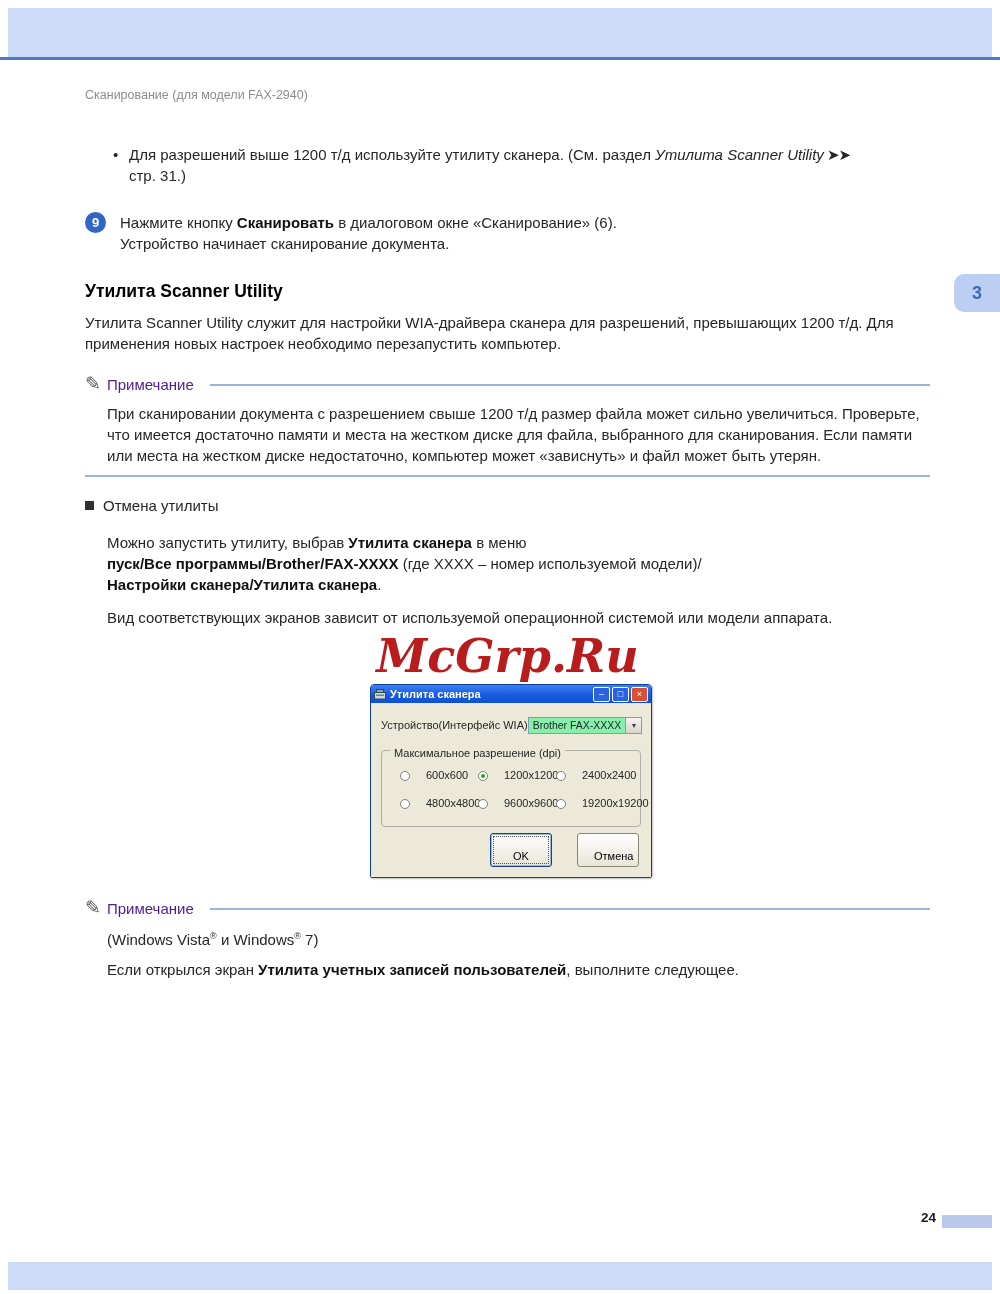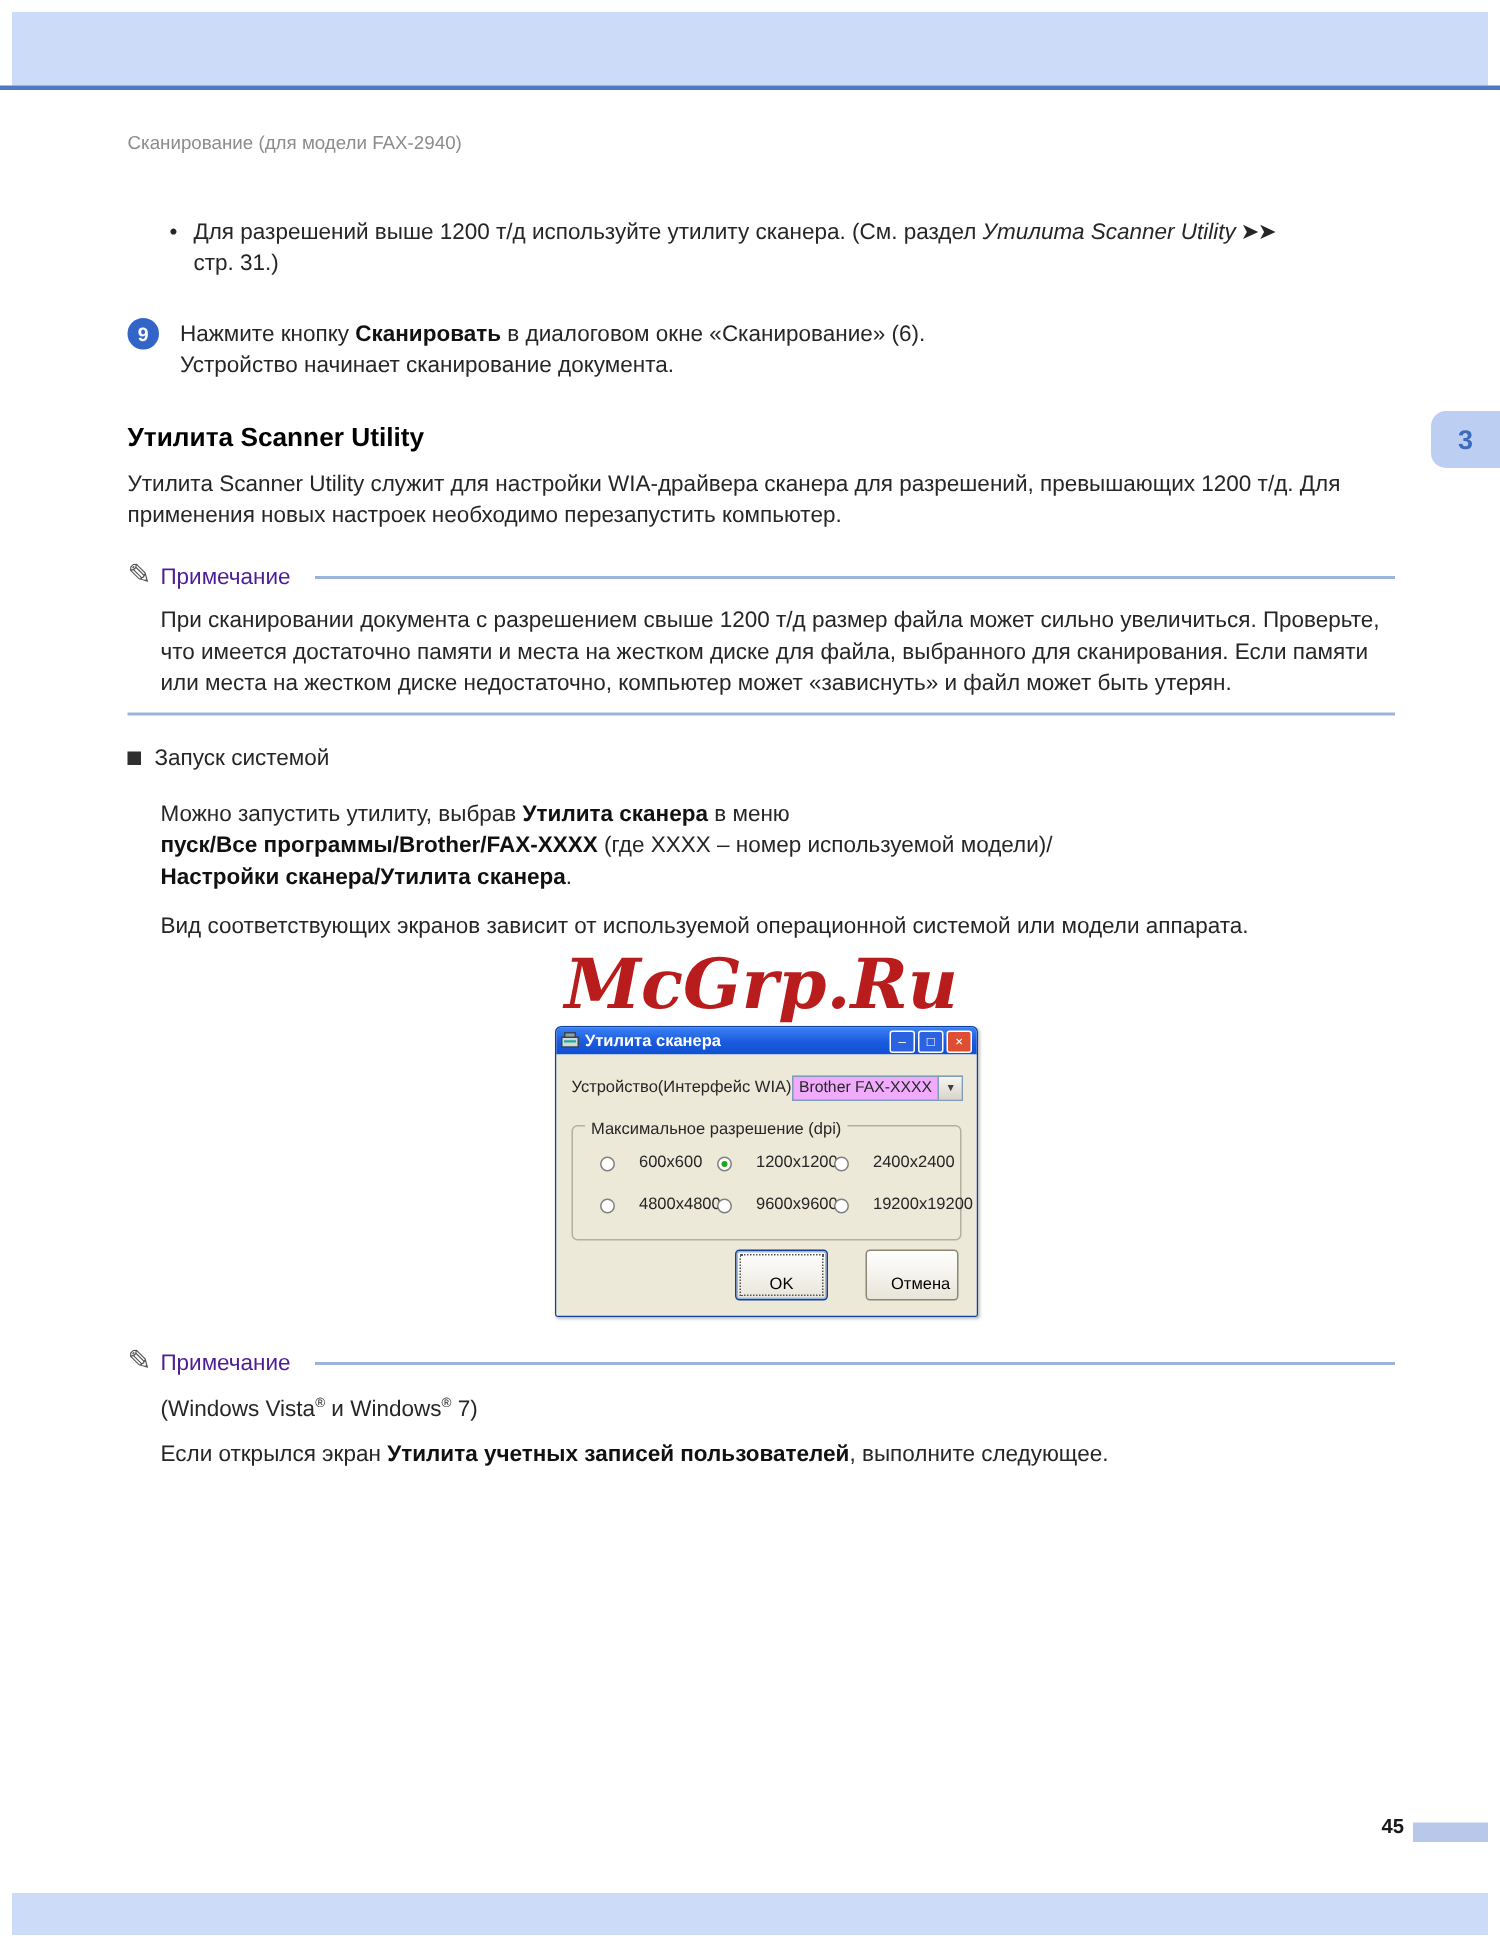--- a/index.html
+++ b/index.html
@@ -66,21 +66,21 @@
   .dlg-title{flex:1;color:#fff;font-size:11px;font-weight:bold;white-space:nowrap;overflow:hidden;}
   .dlg-btns{display:flex;gap:2px;}
   .dlg-btn{
     width:15px;height:13px;border-radius:2px;border:1px solid #fff;color:#fff;font-size:9px;
     line-height:11px;display:flex;align-items:center;justify-content:center;background:#2a62e0;
   }
   .dlg-btn.close{background:#de4e33;}
   .dlg-body{background:#ece9d8;height:174px;box-sizing:border-box;padding:12px 10px 8px;display:flex;flex-direction:column;font-size:11px;}
   .dlg-device-row{display:flex;align-items:center;justify-content:space-between;}
   .dlg-label{white-space:nowrap;}
-  .dlg-combo{display:flex;width:138px;height:17px;border:1px solid #7f9db9;background:#f0abfc;box-sizing:border-box;}
+  .dlg-combo{display:flex;width:138px;height:17px;border:1px solid #7f9db9;background:#86efac;box-sizing:border-box;}
   .combo-value{flex:1;font-size:10.5px;line-height:15px;padding:0 4px;white-space:nowrap;overflow:hidden;}
   .combo-arrow{width:15px;background:linear-gradient(#f6f5f2,#d8d4c8);border-left:1px solid #7f9db9;font-size:7px;color:#404040;display:flex;align-items:center;justify-content:center;}
   .dlg-group{margin-top:14px;position:relative;border:1px solid #b2afa3;border-radius:4px;padding:14px 8px 12px 18px;}
   .group-label{position:absolute;top:-8px;left:8px;background:#ece9d8;padding:0 4px;}
   .radio-grid{display:grid;grid-template-columns:78px 78px auto;row-gap:7px;}
   .radio-item{display:flex;align-items:center;gap:16px;}
   .radio{width:10px;height:10px;border-radius:50%;border:1px solid #808080;background:#fff;position:relative;flex:0 0 10px;box-sizing:border-box;}
   .radio.selected::after{content:"";position:absolute;left:2px;top:2px;right:2px;bottom:2px;border-radius:50%;background:#1ca81c;}
   .dlg-buttons{margin-top:auto;display:flex;justify-content:flex-end;gap:25px;padding:0 2px 2px 0;}
   .xp-btn{
@@ -122,21 +122,21 @@
       <span class="pencil-icon">✎</span>
       <span class="note-title">Примечание</span>
       <span class="note-rule"></span>
     </div>
     <p class="note-body">При сканировании документа с разрешением свыше 1200 т/д размер файла может сильно увеличиться. Проверьте, что имеется достаточно памяти и места на жестком диске для файла, выбранного для сканирования. Если памяти или места на жестком диске недостаточно, компьютер может «зависнуть» и файл может быть утерян.</p>
     <div class="note-end"></div>
   </div>
 
   <div class="square-row">
     <span class="square-bullet"></span>
-    <span>Запуск системой</span>
+    <span>Отмена утилиты</span>
   </div>
 
   <p class="p1"><span>Можно запустить утилиту, выбрав </span><b>Утилита сканера</b><span> в меню </span><br><b>пуск/Все программы/Brother/FAX-XXXX</b><span> (где XXXX – номер используемой модели)/</span><br><b>Настройки сканера/Утилита сканера</b><span>.</span></p>
 
   <p class="p2">Вид соответствующих экранов зависит от используемой операционной системой или модели аппарата.</p>
 
   <div class="watermark">McGrp.Ru</div>
 
   <div class="dialog">
     <div class="dlg-titlebar">
@@ -201,15 +201,15 @@
       <span class="pencil-icon">✎</span>
       <span class="note-title">Примечание</span>
       <span class="note-rule"></span>
     </div>
     <p class="note2-line1"><span>(Windows Vista</span><sup>®</sup><span> и Windows</span><sup>®</sup><span> 7)</span></p>
     <p class="note2-line2"><span>Если открылся экран </span><b>Утилита учетных записей пользователей</b><span>, выполните следующее.</span></p>
   </div>
 
 </div>
 
-<span class="page-num">45</span>
+<span class="page-num">24</span>
 <div class="footer-block"></div>
 <div class="band-bottom"></div>
 
 </body></html>

